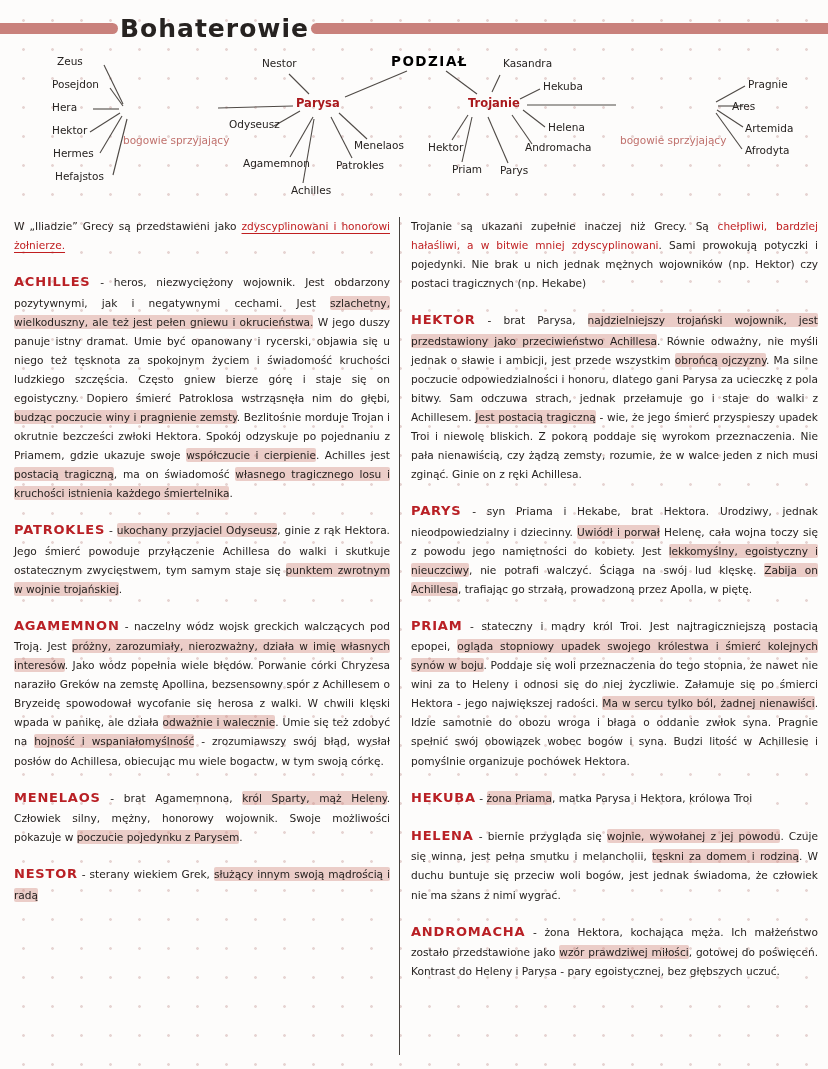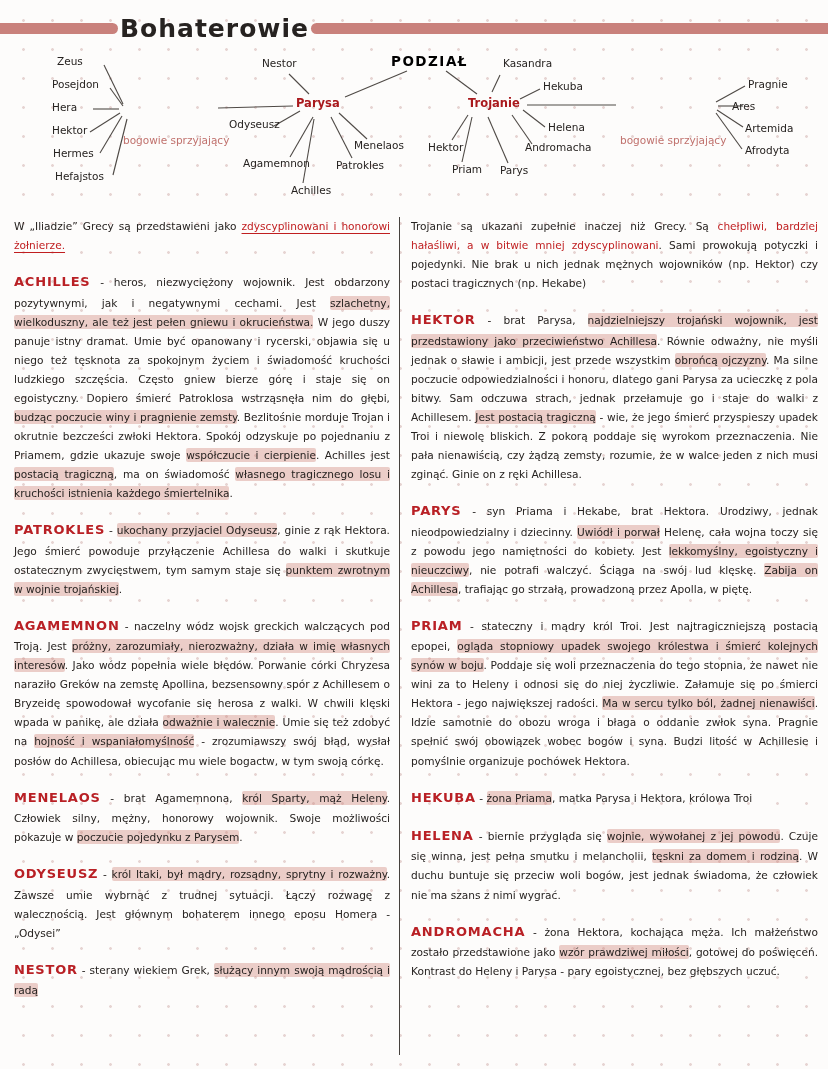--- a/index.html
+++ b/index.html
@@ -109,21 +109,20 @@
   <span class="mm-label" style="left:745px;top:97px">Afrodyta</span>
 </div>
 
 <div class="body-cols">
   <div class="col col-left">
       <p class="section intro"><span>W „Iliadzie” Grecy są przedstawieni jako </span><span class="run-redu">zdyscyplinowani i honorowi żołnierze.</span></p>
       <p class="section"><span class="sec-heading">ACHILLES</span><span> - </span><span>heros, niezwyciężony wojownik. Jest obdarzony pozytywnymi, jak i negatywnymi cechami. Jest </span><span class="run-hl">szlachetny, wielkoduszny, ale też jest pełen gniewu i okrucieństwa.</span><span> W jego duszy panuje istny dramat. Umie być opanowany i rycerski, objawia się u niego też tęsknota za spokojnym życiem i świadomość kruchości ludzkiego szczęścia. Często gniew bierze górę i staje się on egoistyczny. Dopiero śmierć Patroklosa wstrząsnęła nim do głębi, </span><span class="run-hl">budząc poczucie winy i pragnienie zemsty</span><span>. Bezlitośnie morduje Trojan i okrutnie bezcześci zwłoki Hektora. Spokój odzyskuje po pojednaniu z Priamem, gdzie ukazuje swoje </span><span class="run-hl">współczucie i cierpienie</span><span>. Achilles jest </span><span class="run-hl">postacią tragiczną</span><span>, ma on świadomość </span><span class="run-hl">własnego tragicznego losu i kruchości istnienia każdego śmiertelnika</span><span>.</span></p>
       <p class="section"><span class="sec-heading">PATROKLES</span><span> - </span><span class="run-hl">ukochany przyjaciel Odyseusz</span><span>, ginie z rąk Hektora. Jego śmierć powoduje przyłączenie Achillesa do walki i skutkuje ostatecznym zwycięstwem, tym samym staje się </span><span class="run-hl">punktem zwrotnym w wojnie trojańskiej</span><span>.</span></p>
       <p class="section"><span class="sec-heading">AGAMEMNON</span><span> - </span><span>naczelny wódz wojsk greckich walczących pod Troją. Jest </span><span class="run-hl">próżny, zarozumiały, nierozważny, działa w imię własnych interesów</span><span>. Jako wódz popełnia wiele błędów. Porwanie córki Chryzesa naraziło Greków na zemstę Apollina, bezsensowny spór z Achillesem o Bryzeidę spowodował wycofanie się herosa z walki. W chwili klęski wpada w panikę, ale działa </span><span class="run-hl">odważnie i walecznie</span><span>. Umie się też zdobyć na </span><span class="run-hl">hojność i wspaniałomyślność</span><span> - zrozumiawszy swój błąd, wysłał posłów do Achillesa, obiecując mu wiele bogactw, w tym swoją córkę.</span></p>
       <p class="section"><span class="sec-heading">MENELAOS</span><span> - </span><span>brat Agamemnona, </span><span class="run-hl">król Sparty, mąż Heleny</span><span>. Człowiek silny, mężny, honorowy wojownik. Swoje możliwości pokazuje w </span><span class="run-hl">poczucie pojedynku z Parysem</span><span>.</span></p>
-      <p class="section"><span class="sec-heading">ODYSEUSZ</span><span> - </span><span class="run-hl">król Itaki, był mądry, rozsądny, sprytny i rozważny</span><span>. Zawsze umie wybrnąć z trudnej sytuacji. Łączy rozwagę z walecznością. Jest głównym bohaterem innego eposu Homera - „Odysei”</span></p>
       <p class="section"><span class="sec-heading">NESTOR</span><span> - </span><span>sterany wiekiem Grek, </span><span class="run-hl">służący innym swoją mądrością i radą</span></p>
     </div>
   <div class="col col-right">
       <p class="section intro"><span>Trojanie są ukazani zupełnie inaczej niż Grecy. Są </span><span class="run-red">chełpliwi, bardziej hałaśliwi, a w bitwie mniej zdyscyplinowani</span><span>. Sami prowokują potyczki i pojedynki. Nie brak u nich jednak mężnych wojowników (np. Hektor) czy postaci tragicznych (np. Hekabe)</span></p>
       <p class="section"><span class="sec-heading">HEKTOR</span><span> - </span><span>brat Parysa, </span><span class="run-hl">najdzielniejszy trojański wojownik, jest przedstawiony jako przeciwieństwo Achillesa</span><span>. Równie odważny, nie myśli jednak o sławie i ambicji, jest przede wszystkim </span><span class="run-hl">obrońcą ojczyzny</span><span>. Ma silne poczucie odpowiedzialności i honoru, dlatego gani Parysa za ucieczkę z pola bitwy. Sam odczuwa strach, jednak przełamuje go i staje do walki z Achillesem. </span><span class="run-hl">Jest postacią tragiczną</span><span> - wie, że jego śmierć przyspieszy upadek Troi i niewolę bliskich. Z pokorą poddaje się wyrokom przeznaczenia. Nie pała nienawiścią, czy żądzą zemsty, rozumie, że w walce jeden z nich musi zginąć. Ginie on z ręki Achillesa.</span></p>
       <p class="section"><span class="sec-heading">PARYS</span><span> - </span><span>syn Priama i Hekabe, brat Hektora. Urodziwy, jednak nieodpowiedzialny i dziecinny. </span><span class="run-hl">Uwiódł i porwał</span><span> Helenę, cała wojna toczy się z powodu jego namiętności do kobiety. Jest </span><span class="run-hl">lekkomyślny, egoistyczny i nieuczciwy</span><span>, nie potrafi walczyć. Ściąga na swój lud klęskę. </span><span class="run-hl">Zabija on Achillesa</span><span>, trafiając go strzałą, prowadzoną przez Apolla, w piętę.</span></p>
       <p class="section"><span class="sec-heading">PRIAM</span><span> - </span><span>stateczny i mądry król Troi. Jest najtragiczniejszą postacią epopei, </span><span class="run-hl">ogląda stopniowy upadek swojego królestwa i śmierć kolejnych synów w boju</span><span>. Poddaje się woli przeznaczenia do tego stopnia, że nawet nie wini za to Heleny i odnosi się do niej życzliwie. Załamuje się po śmierci Hektora - jego największej radości. </span><span class="run-hl">Ma w sercu tylko ból, żadnej nienawiści</span><span>. Idzie samotnie do obozu wroga i błaga o oddanie zwłok syna. Pragnie spełnić swój obowiązek wobec bogów i syna. Budzi litość w Achillesie i pomyślnie organizuje pochówek Hektora.</span></p>
       <p class="section"><span class="sec-heading">HEKUBA</span><span> - </span><span class="run-hl">żona Priama</span><span>, matka Parysa i Hektora, królowa Troi</span></p>
       <p class="section"><span class="sec-heading">HELENA</span><span> - </span><span>biernie przygląda się </span><span class="run-hl">wojnie, wywołanej z jej powodu</span><span>. Czuje się winna, jest pełna smutku i melancholii, </span><span class="run-hl">tęskni za domem i rodziną</span><span>. W duchu buntuje się przeciw woli bogów, jest jednak świadoma, że człowiek nie ma szans z nimi wygrać.</span></p>
       <p class="section"><span class="sec-heading">ANDROMACHA</span><span> - </span><span>żona Hektora, kochająca męża. Ich małżeństwo zostało przedstawione jako </span><span class="run-hl">wzór prawdziwej miłości</span><span>, gotowej do poświęceń. Kontrast do Heleny i Parysa - pary egoistycznej, bez głębszych uczuć.</span></p>

